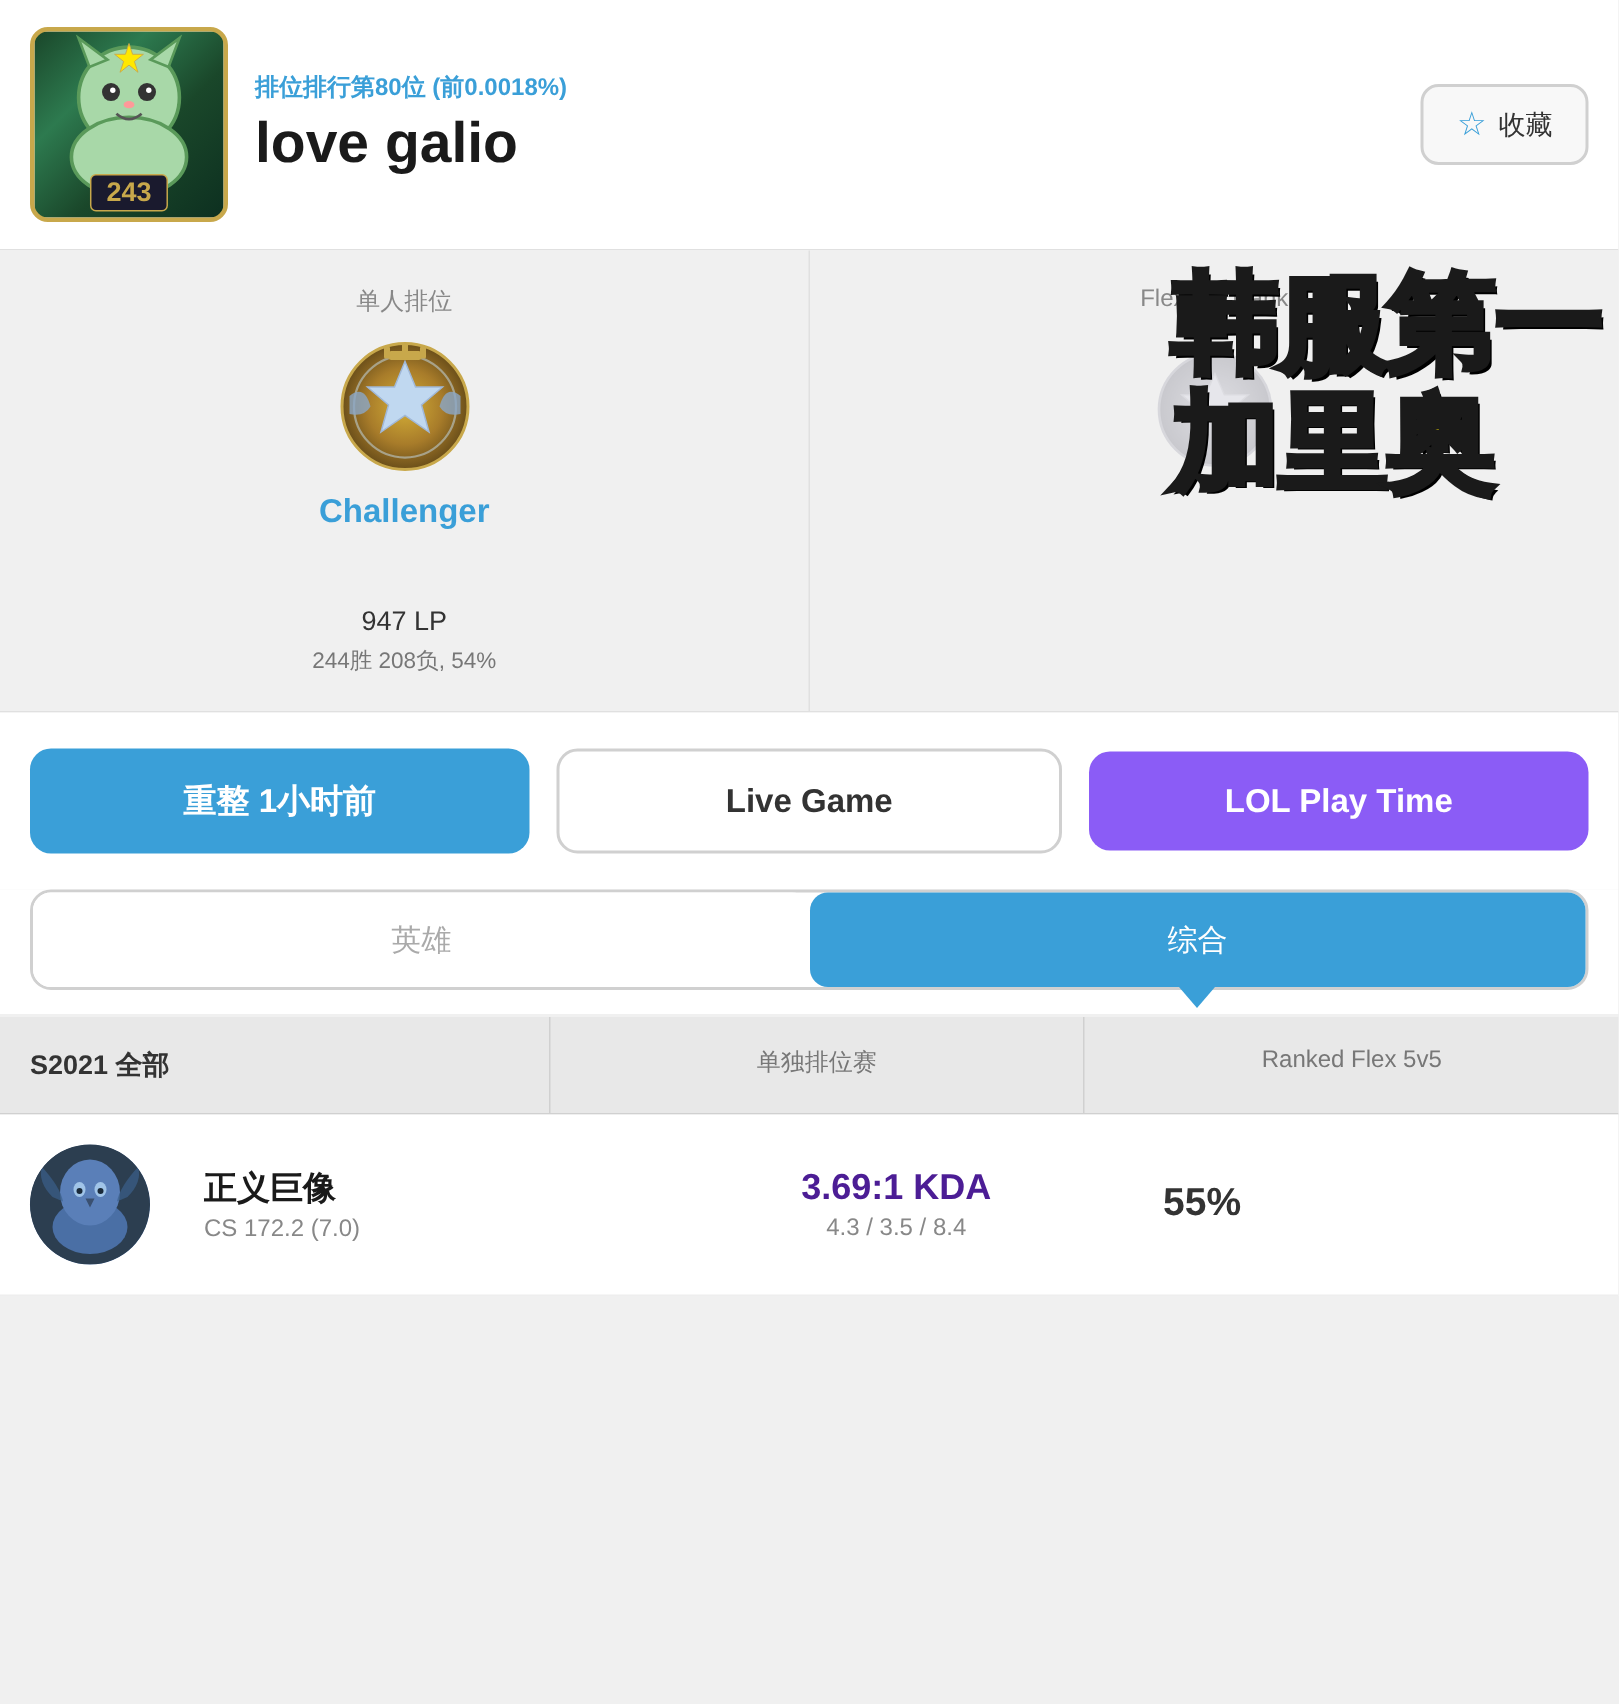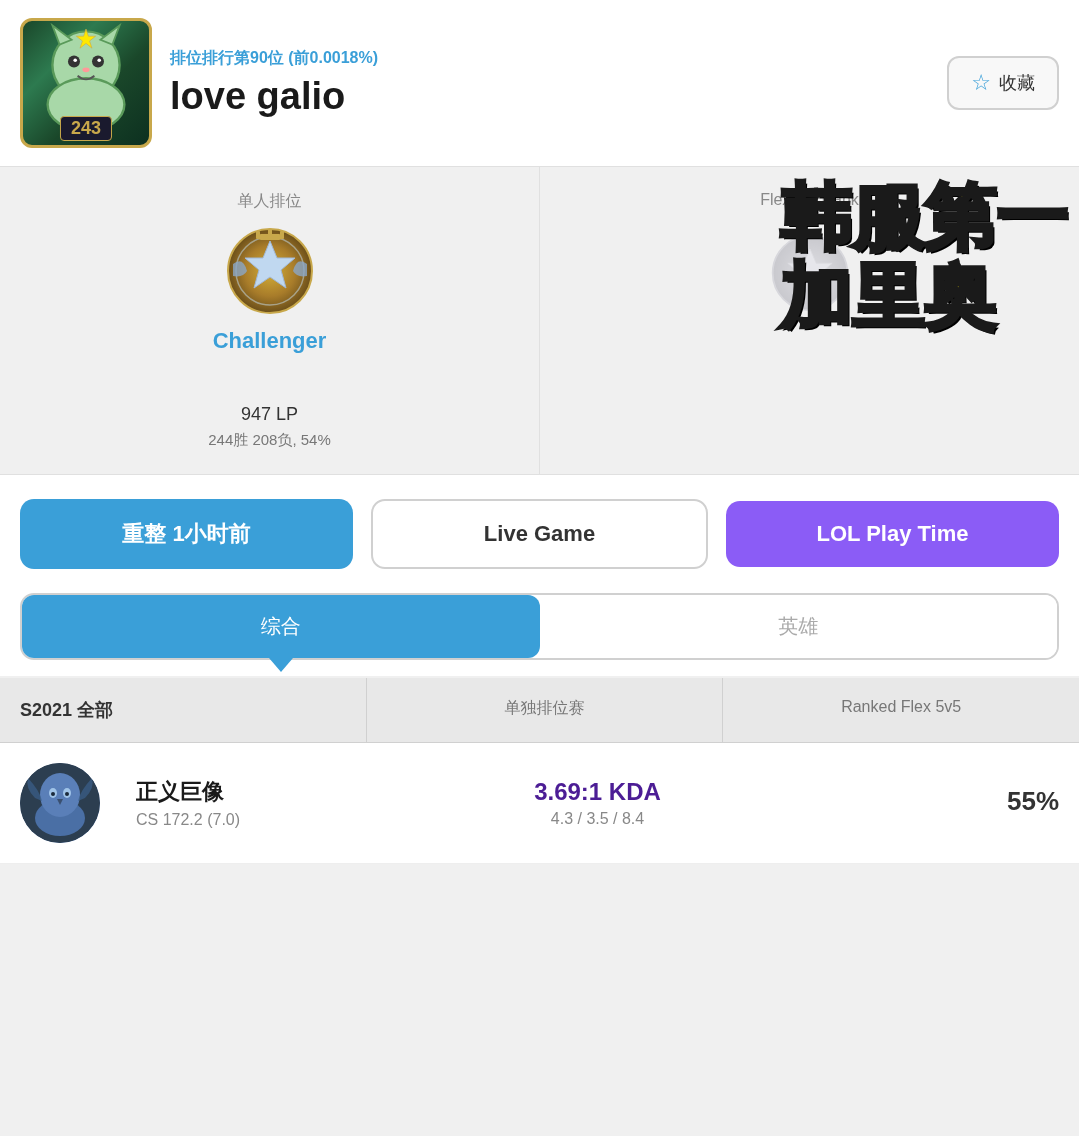--- a/index.html
+++ b/index.html
@@ -313,21 +313,21 @@
       font-weight: bold;
       color: #4c1d95;
       margin-bottom: 4px;
     }
     .kda-detail {
       font-size: 16px;
       color: #888;
     }
     .champ-winrate {
       flex: 1;
-      text-align: right;
+      text-align: left;
     }
     .winrate-pct {
       font-size: 26px;
       font-weight: bold;
       color: #333;
       margin-bottom: 4px;
     }
     .games-count {
       font-size: 15px;
       color: #999;
@@ -356,21 +356,21 @@
 
         <ellipse cx="50" cy="39" rx="3" ry="2" fill="#ff9999"></ellipse>
 
         <path d="M 43 44 Q 50 50 57 44" stroke="#555" stroke-width="1.5" fill="none"></path>
       </svg>
     </div>
     <div class="champion-level">243</div>
   </div>
   <div class="header-info">
     <div class="rank-text">
-      <span>排位排行第</span><span style="color:#3a9fd8;font-weight:bold;">90</span><span>位 (前0.0018%)</span>
+      <span>排位排行第</span><span style="color:#3a9fd8;font-weight:bold;">80</span><span>位 (前0.0018%)</span>
     </div>
     <div class="summoner-name">love galio</div>
   </div>
   <button class="favorite-btn">
     <span class="star">☆</span>
     <span>收藏</span>
   </button>
 </div>
 
 <div class="rank-section">
@@ -430,25 +430,25 @@
 </div>
 
 <div class="buttons-row">
   <button class="btn-refresh">重整 1小时前</button>
   <button class="btn-live-game">Live Game</button>
   <button class="btn-lol-time">LOL Play Time</button>
 </div>
 
 <div class="tab-row-container">
   <div class="tab-row">
+    <div class="tab-item">
+      <span>英雄</span>
+    </div>
     <div class="tab-item active">
       <span>综合</span>
-    </div>
-    <div class="tab-item">
-      <span>英雄</span>
     </div>
   </div>
   <div class="tab-spacer"></div>
 </div>
 
 <div class="stats-header">
   <div class="stats-col stats-col-first">S2021 全部</div>
   <div class="stats-col">单独排位赛</div>
   <div class="stats-col">Ranked Flex 5v5</div>
 </div>

